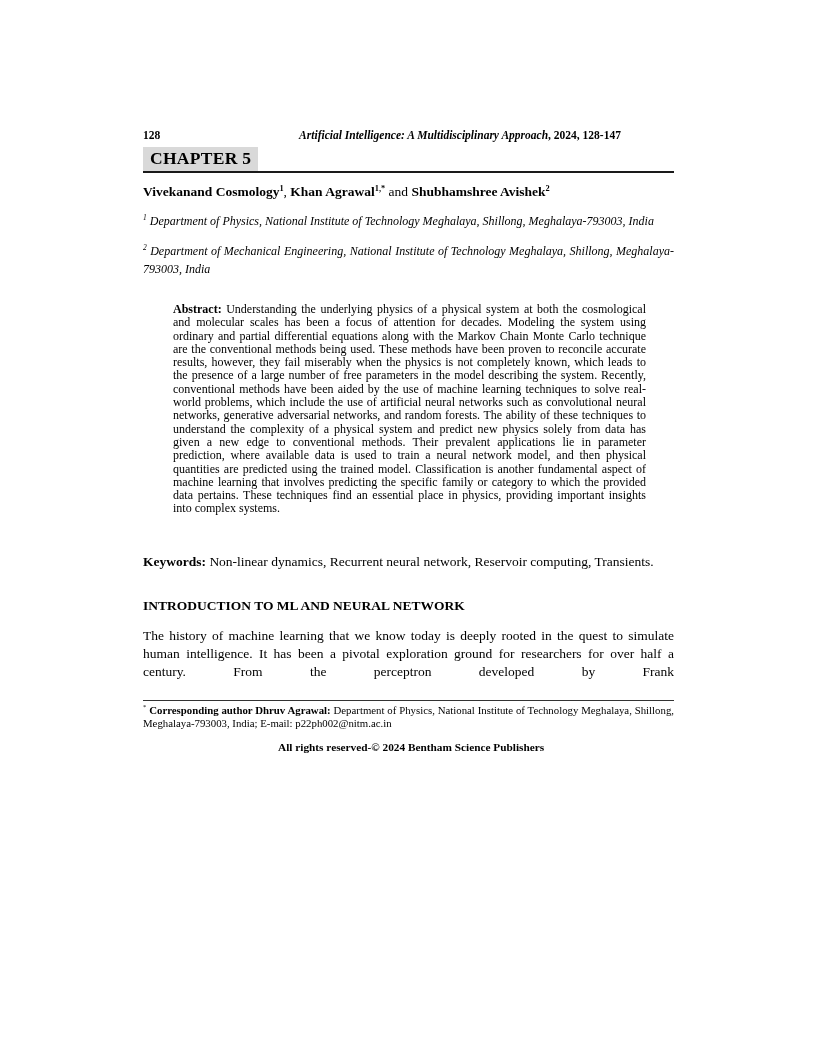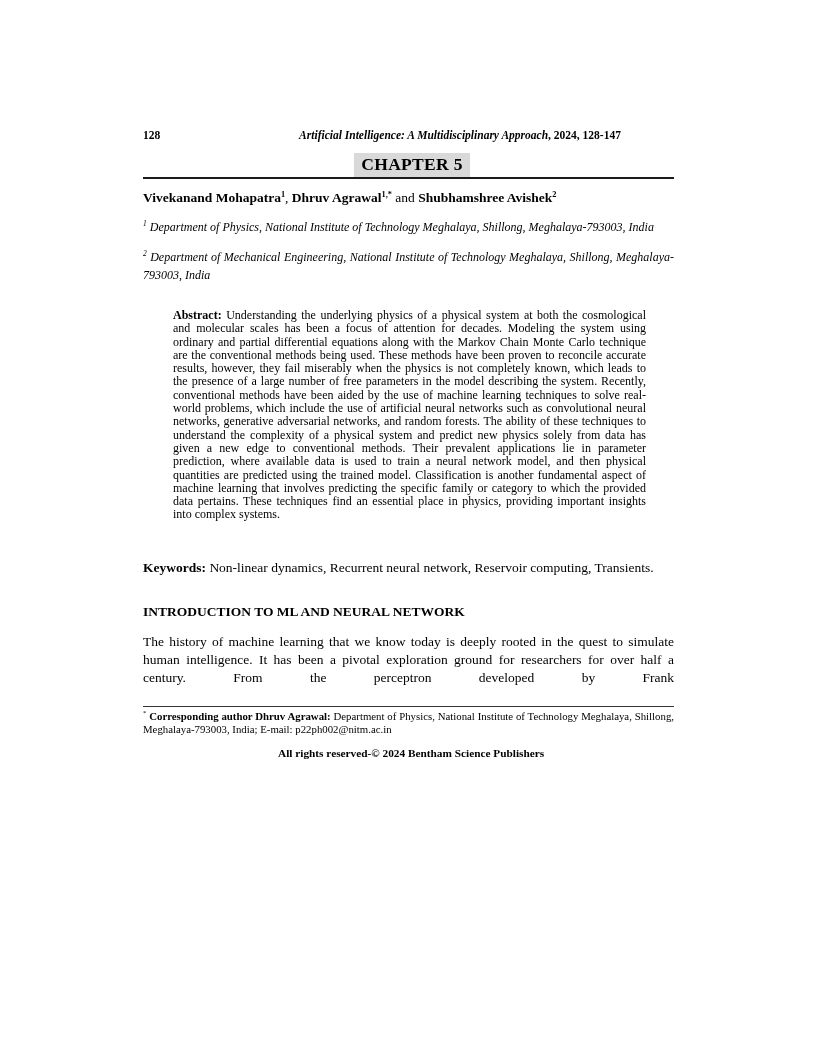--- a/index.html
+++ b/index.html
@@ -21,21 +21,21 @@
     display: flex;
     align-items: baseline;
     font-size: 11.5px;
     font-weight: bold;
     line-height: 14px;
   }
   .hdr .pageno { width: 90px; }
   .hdr .running { flex: 1; text-align: center; }
   .hdr .running .it { font-style: italic; margin-left: 13px; }
   
-  .chapterRow { text-align: center; margin-top: 11px; }
+  .chapterRow { text-align: left; margin-top: 5px; }
   .chapterRow .chip {
     display: inline-block;
     background: #d9d9d9;
     font-size: 17.5px;
     font-weight: bold;
     padding: 1px 7px 2px 7px;
     margin-right: -7px;
     letter-spacing: 0.3px;
   }
   .topRule {
@@ -125,21 +125,21 @@
       <span class="pageno">128</span>
       <span class="running"><span class="it">Artificial Intelligence: A Multidisciplinary Approach</span><span>, 2024, 128-147</span></span>
     </div>
 
     <div class="chapterRow">
       <span class="chip">CHAPTER 5</span>
     </div>
     <hr class="topRule">
 
 
-    <p class="authors"><b><span>Vivekanand Mohapatra</span><sup>1</sup></b><span>, </span><b><span>Dhruv Agrawal</span><sup>1,*</sup></b><span> and </span><b><span>Shubhamshree Avishek</span><sup>2</sup></b></p>
+    <p class="authors"><b><span>Vivekanand Cosmology</span><sup>1</sup></b><span>, </span><b><span>Khan Agrawal</span><sup>1,*</sup></b><span> and </span><b><span>Shubhamshree Avishek</span><sup>2</sup></b></p>
 
     <div class="affils">
       <p class="affil"><sup>1</sup><span> Department of Physics, National Institute of Technology Meghalaya, Shillong, Meghalaya-793003, India</span></p>
       <p class="affil"><sup>2</sup><span> Department of Mechanical Engineering, National Institute of Technology Meghalaya, Shillong, Meghalaya-793003, India</span></p>
     </div>
 
     <p class="abstract"><b>Abstract:</b><span> Understanding the underlying physics of a physical system at both the cosmological and molecular scales has been a focus of attention for decades. Modeling the system using ordinary and partial differential equations along with the Markov Chain Monte Carlo technique are the conventional methods being used. These methods have been proven to reconcile accurate results, however, they fail miserably when the physics is not completely known, which leads to the presence of a large number of free parameters in the model describing the system. Recently, conventional methods have been aided by the use of machine learning techniques to solve real-world problems, which include the use of artificial neural networks such as convolutional neural networks, generative adversarial networks, and random forests. The ability of these techniques to understand the complexity of a physical system and predict new physics solely from data has given a new edge to conventional methods. Their prevalent applications lie in parameter prediction, where available data is used to train a neural network model, and then physical quantities are predicted using the trained model. Classification is another fundamental aspect of machine learning that involves predicting the specific family or category to which the provided data pertains. These techniques find an essential place in physics, providing important insights into complex systems.</span></p>
 
     <p class="keywords"><b>Keywords:</b><span> Non-linear dynamics, Recurrent neural network, Reservoir computing, Transients.</span></p>
 

